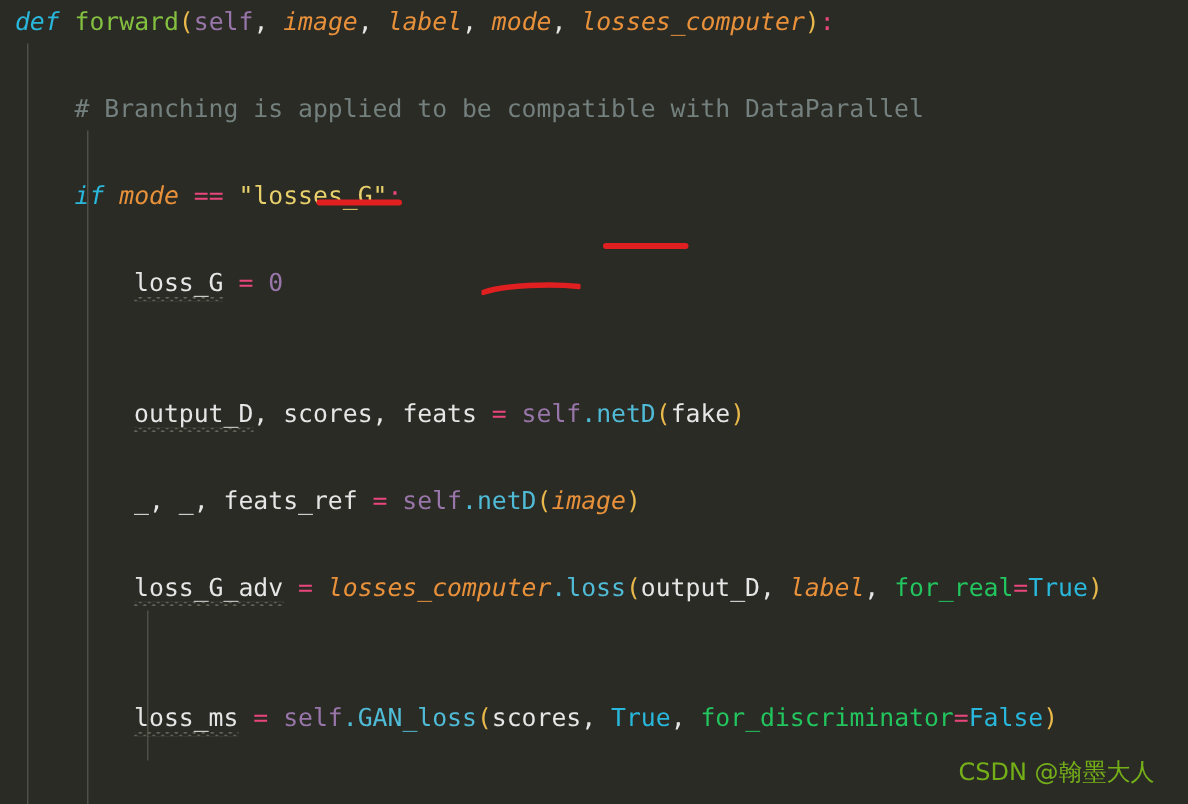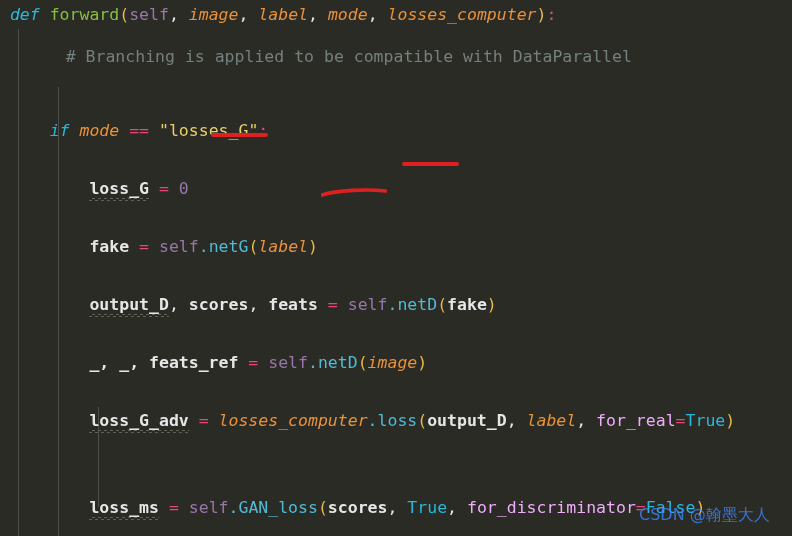--- a/index.html
+++ b/index.html
@@ -46,30 +46,30 @@
     font-family: "DejaVu Sans Mono", "Liberation Mono", monospace;
     letter-spacing: 0px;
     color: #e6e6e6;
   }
 
   
   .t-kw      { color: #29b8db; font-style: italic; }   
   .t-fn      { color: #84c040; }                        
   .t-self    { color: #9876aa; }                        
   .t-param   { color: #e8913a; font-style: italic; }    
-  .t-plain   { color: #e6e6e6; font-weight: bold; }
+  .t-plain   { color: #e6e6e6; }
   .t-op      { color: #e8467c; }                        
   .t-punct   { color: #e6e6e6; }
   .t-paren   { color: #e8b84b; }
   .t-str     { color: #e8d06a; }
   .t-comment { color: #74807e; }
   .t-meth    { color: #4fbbd6; }                        
   .t-num     { color: #9876aa; }
   .t-const   { color: #29b8db; }    
-  .t-kwarg   { color: #f0abfc; }                        
+  .t-kwarg   { color: #22c55e; }                        
 
   
   .squiggle {
     position: relative;
     display: inline-block;
   }
   .squiggle::after {
     content: "";
     position: absolute;
     left: 0;
@@ -91,48 +91,47 @@
     background: #e02020;
     border-radius: 3px;
   }
   .red-underline.curve {
     background: transparent;
   }
   .red-underline.curve svg { display: block; }
 
   .watermark {
     position: absolute;
-    color: #3b82f6;
+    color: #84cc16;
     font-family: "DejaVu Sans", "Liberation Sans", sans-serif;
     font-size: 16px;
     opacity: .82;
     white-space: pre;
   }
 </style>
 </head>
 <body>
 
 <div id="editor">
 
   <div class="indent-guide" style="left:18px; top:29px; height:507px;"></div>
   <div class="indent-guide" style="left:58px; top:87px; height:449px;"></div>
   <div class="indent-guide" style="left:98px; top:407px; height:58px;"></div>
   <div class="indent-guide" style="left:98px; top:465px; height:42px;"></div>
 
   <div class="code-area">
 
     <div class="code-line" style="top:0px;"><span class="t-plain"> </span><span class="t-kw">def</span><span class="t-plain"> </span><span class="t-fn">forward</span><span class="t-paren">(</span><span class="t-self">self</span><span class="t-punct">, </span><span class="t-param">image</span><span class="t-punct">, </span><span class="t-param">label</span><span class="t-punct">, </span><span class="t-param">mode</span><span class="t-punct">, </span><span class="t-param">losses_computer</span><span class="t-paren">)</span><span class="t-op">:</span></div>
 
-    <div class="code-line" style="top:13px;margin-left:16px;"><span class="t-plain">     </span><span class="t-comment"># Branching is applied to be compatible with DataParallel</span></div>
+    <div class="code-line" style="top:29px;"><span class="t-plain">     </span><span class="t-comment"># Branching is applied to be compatible with DataParallel</span></div>
 
     <div class="code-line" style="top:58px;"><span class="t-plain">     </span><span class="t-kw">if</span><span class="t-plain"> </span><span class="t-param">mode</span><span class="t-plain"> </span><span class="t-op">==</span><span class="t-plain"> </span><span class="t-str">"losses_G"</span><span class="t-op">:</span></div>
 
     <div class="code-line" style="top:87px;"><span class="t-plain">         </span><span class="squiggle t-plain">loss_G</span><span class="t-plain"> </span><span class="t-op">=</span><span class="t-plain"> </span><span class="t-num">0</span></div>
 
-    <div class="code-line" style="top:116px;"><span class="t-plain">         </span><span class="t-plain">fake</span><span class="t-plain"> </span><span class="t-op">=</span><span class="t-plain"> </span><span class="t-self">self</span><span class="t-meth">.netG</span><span class="t-paren">(</span><span class="t-param">label</span><span class="t-paren">)</span></div>
 
     <div class="code-line" style="top:145px;"><span class="t-plain">         </span><span class="squiggle t-plain">output_D</span><span class="t-punct">, </span><span class="t-plain">scores</span><span class="t-punct">, </span><span class="t-plain">feats</span><span class="t-plain"> </span><span class="t-op">=</span><span class="t-plain"> </span><span class="t-self">self</span><span class="t-meth">.netD</span><span class="t-paren">(</span><span class="t-plain">fake</span><span class="t-paren">)</span></div>
 
     <div class="code-line" style="top:174px;"><span class="t-plain">         </span><span class="t-plain">_, _, </span><span class="t-plain">feats_ref</span><span class="t-plain"> </span><span class="t-op">=</span><span class="t-plain"> </span><span class="t-self">self</span><span class="t-meth">.netD</span><span class="t-paren">(</span><span class="t-param">image</span><span class="t-paren">)</span></div>
 
     <div class="code-line" style="top:203px;"><span class="t-plain">         </span><span class="squiggle t-plain">loss_G_adv</span><span class="t-plain"> </span><span class="t-op">=</span><span class="t-plain"> </span><span class="t-param">losses_computer</span><span class="t-meth">.loss</span><span class="t-paren">(</span><span class="t-plain">output_D</span><span class="t-punct">, </span><span class="t-param">label</span><span class="t-punct">, </span><span class="t-kwarg">for_real</span><span class="t-op">=</span><span class="t-const">True</span><span class="t-paren">)</span></div>
 
 
     <div class="code-line" style="top:261px;"><span class="t-plain">         </span><span class="squiggle t-plain">loss_ms</span><span class="t-plain"> </span><span class="t-op">=</span><span class="t-plain"> </span><span class="t-self">self</span><span class="t-meth">.GAN_loss</span><span class="t-paren">(</span><span class="t-plain">scores</span><span class="t-punct">, </span><span class="t-const">True</span><span class="t-punct">, </span><span class="t-kwarg">for_discriminator</span><span class="t-op">=</span><span class="t-const">False</span><span class="t-paren">)</span></div>
 

